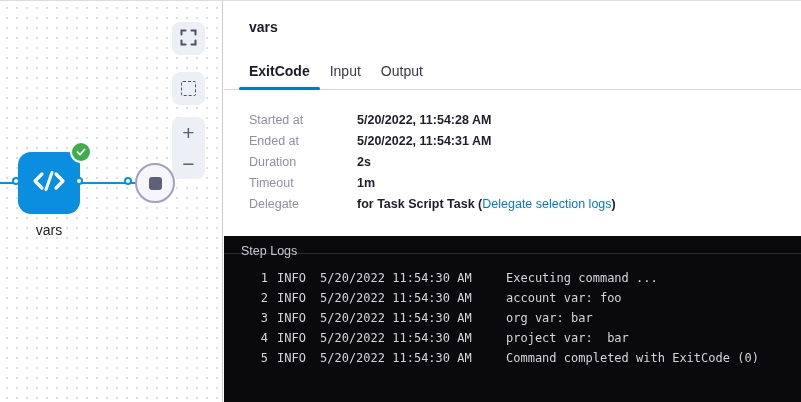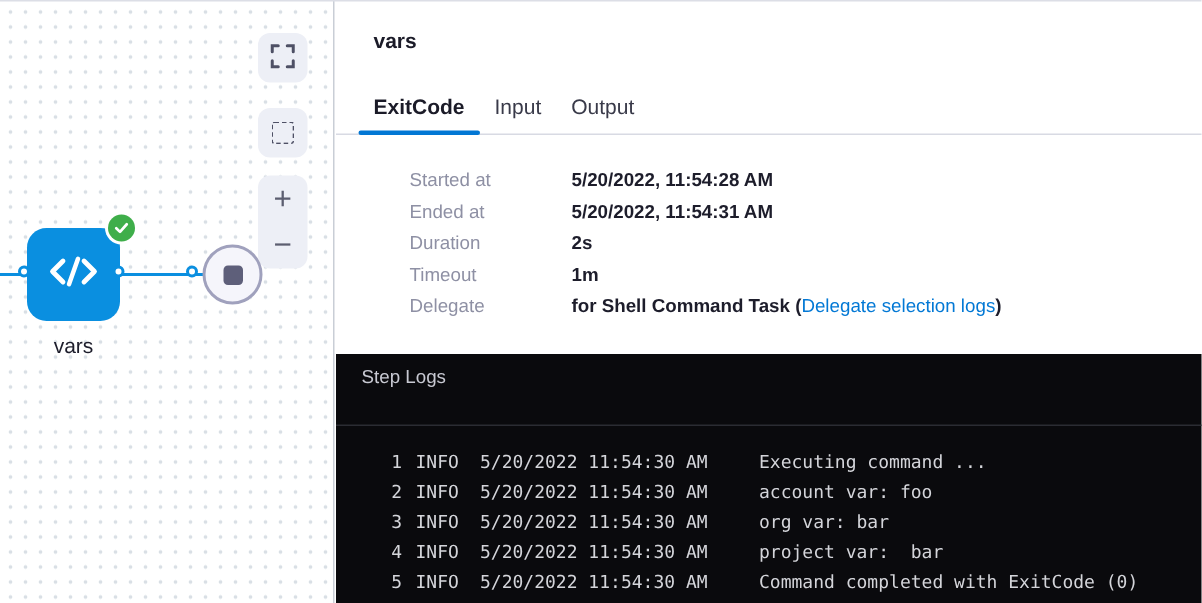--- a/index.html
+++ b/index.html
@@ -61,29 +61,29 @@
 
   
   .panel { position:absolute; left:224px; top:0; width:577px; height:402px; background:#fff; }
   .panel-title { padding:17px 0 0 25px; font-size:14px; font-weight:bold; color:#1b1b28; line-height:20px; }
   .tabs { display:flex; margin-top:18px; padding-left:15px; border-bottom:1px solid #d8dae3; }
   .tab { padding:8px 10px 10px; font-size:14px; color:#393a49; cursor:pointer; position:relative; }
   .tab.active { font-weight:bold; color:#1b1b28; }
   .tab.active::after { content:''; position:absolute; left:0; right:0; bottom:-1px; height:3px;
     background:#0277d4; border-radius:2px; }
 
-  .details { padding:20px 0 0 25px;margin-left:24px; }
+  .details { padding:20px 0 0 25px; }
   .drow { display:flex; line-height:21px; font-size:12.5px; }
   .dlabel { width:108px; color:#8e90a4; }
   .dvalue { color:#1d1d2b; font-weight:bold; }
   .dvalue a { color:#0278d5; font-weight:normal; text-decoration:none; cursor:pointer; }
 
   
   .logs { position:absolute; left:0; top:236px; width:577px; height:166px; background:#0a0a0d; }
-  .logs-header { height:48px; line-height:31px; padding-left:17px; font-size:12.5px;
+  .logs-header { height:18px; line-height:31px; padding-left:17px; font-size:12.5px;
     color:#c8c9d2; border-bottom:1px solid #2b2c33; }
   .console { padding-top:14px; font-family:"DejaVu Sans Mono", monospace; font-size:12px;
     color:#d4d5da; }
   .log-line { display:flex; line-height:20px; white-space:pre; }
   .ln-num { width:44px; text-align:right; }
   .ln-level { margin-left:9px; width:43px; }
   .ln-time { width:186px; }
   .ln-msg { flex:1; }
 </style>
 </head>
@@ -162,21 +162,21 @@
     <div class="drow">
       <span class="dlabel">Duration</span>
       <span class="dvalue">2s</span>
     </div>
     <div class="drow">
       <span class="dlabel">Timeout</span>
       <span class="dvalue">1m</span>
     </div>
     <div class="drow">
       <span class="dlabel">Delegate</span>
-      <span class="dvalue"><span>for Shell Command Task (</span><a>Delegate selection logs</a><span>)</span></span>
+      <span class="dvalue"><span>for Task Script Task (</span><a>Delegate selection logs</a><span>)</span></span>
     </div>
   </div>
 
   <div class="logs">
     <div class="logs-header">Step Logs</div>
     <div class="console">
       <div class="log-line">
         <span class="ln-num">1</span>
         <span class="ln-level">INFO</span>
         <span class="ln-time">5/20/2022 11:54:30 AM</span>

